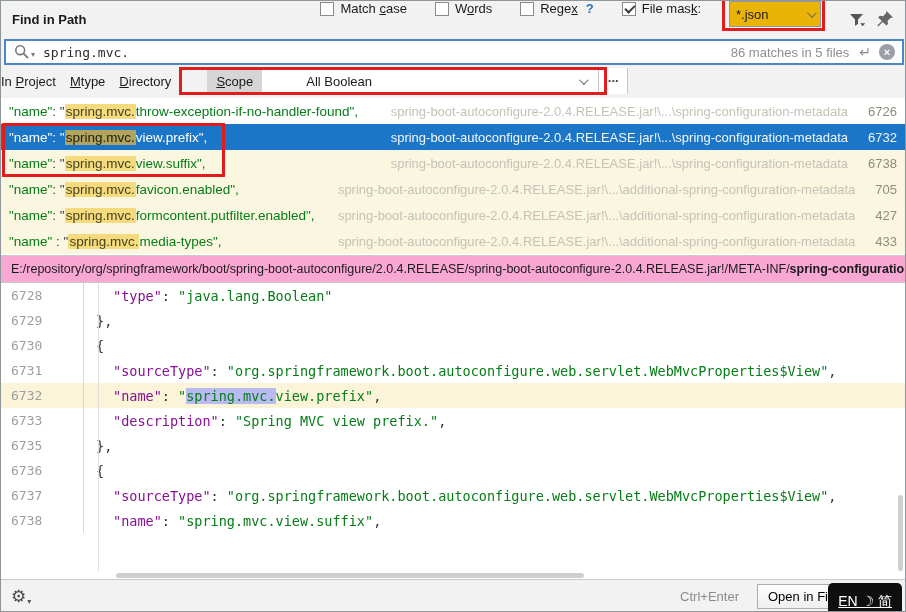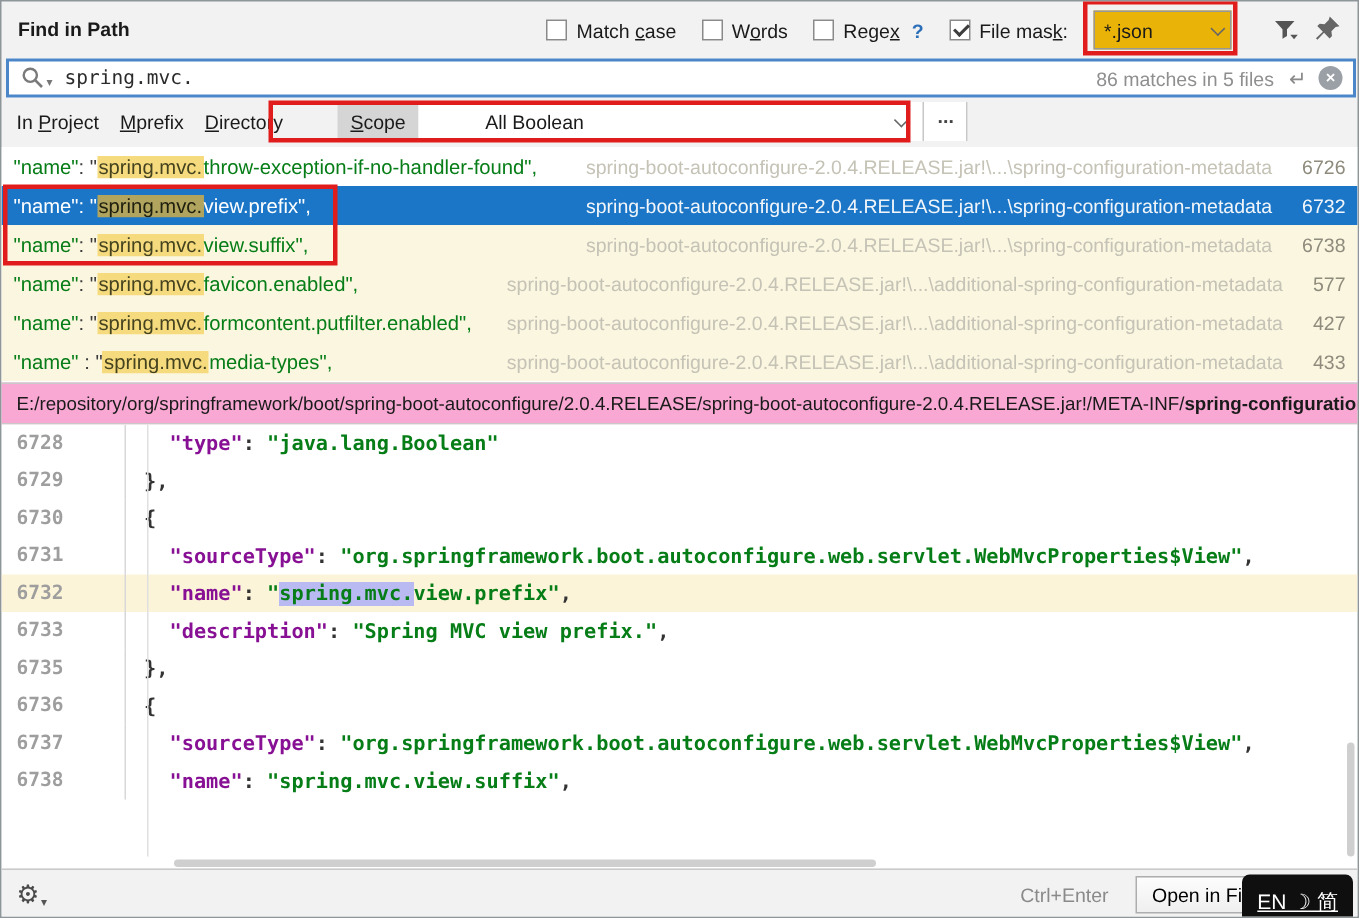--- a/index.html
+++ b/index.html
@@ -5,21 +5,21 @@
   * { margin:0; padding:0; box-sizing:border-box; }
   html,body { background:#ddd; }
   #app {
     position:relative; width:906px; height:612px;
     background:#f2f2f2; border:1px solid #8f9699; overflow:hidden;
     font-family:"Liberation Sans", sans-serif; color:#1a1a1a;
   }
   
   .titlebar { position:absolute; left:0; top:0; width:100%; height:38px; }
   .wtitle { position:absolute; left:11px; top:11px; font-size:13px; font-weight:bold; }
-  .opts { position:absolute; right:84px; top:0; height:38px; display:flex; align-items:center; gap:17px; }
+  .opts { position:absolute; right:84px; top:0; height:38px; display:flex; align-items:flex-start; gap:28px; }
   .cbitem { display:flex; align-items:center; gap:6px; font-size:13px; white-space:nowrap; cursor:default; }
   .cbox { width:14px; height:14px; border:1px solid #8a8a8a; background:#fff; position:relative; flex:none; }
   .cbox.checked::after { content:""; position:absolute; left:2px; top:2px; width:8px; height:4px;
     border-left:2px solid #3d3d3d; border-bottom:2px solid #3d3d3d; transform:rotate(-45deg); }
   .accel { text-decoration:underline; }
   .qmark { color:#2d6fb8; font-weight:bold; margin-left:2px; }
   .combo { height:26px; background:#eab308; border:1px solid #979797; display:flex; align-items:center;
     font-size:13px; padding:0 6px; position:relative; }
   .chev { width:7px; height:7px; border-right:1.6px solid #666; border-bottom:1.6px solid #666;
     transform:rotate(45deg) translateY(-2px); margin-left:auto; flex:none; }
@@ -32,21 +32,21 @@
     background:#fff; border:2px solid #4a86c8; display:flex; align-items:center; }
   .mag { margin-left:8px; flex:none; }
   .magcaret { font-size:8px; color:#777; margin:4px 2px 0 1px; flex:none; }
   .query { font-family:"DejaVu Sans Mono", monospace; font-size:13px; color:#2b2b2b; margin-left:6px; }
   .matches { margin-left:auto; color:#8f8f8f; font-size:13px; white-space:nowrap; }
   .enterglyph { color:#8a8a8a; font-size:14px; margin:0 8px 0 10px; }
   .clearbtn { width:16px; height:16px; border-radius:50%; background:#9aa0a6; color:#fff; font-size:11px;
     line-height:16px; text-align:center; font-weight:bold; margin-right:7px; flex:none; cursor:pointer; }
   
   .scoperow { position:absolute; left:0; top:64px; width:100%; height:32px; display:flex; align-items:center; font-size:13px; }
-  .scopelink { margin-left:10px; white-space:nowrap; cursor:default; }
+  .scopelink { white-space:nowrap; cursor:default; }
   .scopelink + .scopelink { margin-left:14px; }
   .scopepill { margin-left:36px; background:#d5d5d5; padding:4px 9px; white-space:nowrap; }
   .scopecombo { width:336px; height:26px; background:#fff; display:flex; align-items:center; font-size:13px; }
   .scopecombo .val { margin-left:44px; }
   .dotsbtn { width:30px; height:26px; border-left:1px solid #c7c7c7; border-right:1px solid #c7c7c7;
     background:#fff; text-align:center; line-height:20px; font-weight:bold; color:#444; cursor:pointer; }
   
   .results { position:absolute; left:0; top:97px; width:100%; height:157px; background:#fff; }
   .rrow { height:26px; display:flex; align-items:center; padding:0 8px; font-size:13.5px;
     white-space:nowrap; overflow:hidden; cursor:pointer; }
@@ -62,21 +62,21 @@
   .rrow.sel .chip { background:#b0a45f; color:#20200f; }
   .rrow.sel .locpart, .rrow.sel .locline { color:#f2f6fa; }
   
   .pvheader { position:absolute; left:0; top:254px; width:100%; height:28px; background:#f9a8d4;
     border-top:1px solid #c9c9c9; border-bottom:1px solid #c9c9c9; display:flex; align-items:center;
     font-size:12.5px; white-space:nowrap; overflow:hidden; padding-left:10px; }
   .pvbold { font-weight:bold; }
   
   .editor { position:absolute; left:0; top:282px; width:100%; height:296px; background:#fff; overflow:hidden; }
   .guide { position:absolute; left:97px; top:0; bottom:8px; width:1px; background:#e0e0e0; }
-  .cline { height:25px; display:flex; align-items:center; font-family:"DejaVu Sans Mono", monospace; font-size:13.5px;font-weight:bold; }
+  .cline { height:25px; display:flex; align-items:center; font-family:"DejaVu Sans Mono", monospace; font-size:13.5px; }
   .cline.hl { background:#fcf4d8; }
   .ln { flex:none; width:83px; padding-left:10px; border-right:1px solid #d8d8d8; color:#9e9e9e;
     font-size:13px; height:25px; line-height:25px; font-family:"DejaVu Sans Mono", monospace; }
   .ct { white-space:pre; padding-left:12px; }
   .ct.ind2 { padding-left:29px; }
   .k { color:#871094; }
   .v { color:#067d17; }
   .p { color:#333; }
   .selspan { background:#b9baf2; color:#067d17; }
   .vsb { position:absolute; right:2px; top:212px; width:5px; height:76px; background:#cfcfcf; border-radius:3px; }
@@ -145,21 +145,21 @@
     </svg>
     <span class="magcaret">▾</span>
     <span class="query">spring.mvc.</span>
     <span class="matches">86 matches in 5 files</span>
     <span class="enterglyph">↵</span>
     <span class="clearbtn">×</span>
   </div>
 
   <div class="scoperow">
     <span class="scopelink"><span>In </span><span class="accel">P</span><span>roject</span></span>
-    <span class="scopelink"><span></span><span class="accel">M</span><span>prefix</span></span>
+    <span class="scopelink"><span></span><span class="accel">M</span><span>type</span></span>
     <span class="scopelink"><span></span><span class="accel">D</span><span>irectory</span></span>
     <span class="scopepill"><span></span><span class="accel">S</span><span>cope</span></span>
     <div class="scopecombo">
       <span class="val">All Boolean</span>
       <span class="chev" style="margin-right:12px;"></span>
     </div>
     <div class="dotsbtn">...</div>
     <div class="redbox" style="left:178px; top:2px; width:428px; height:28px;"></div>
   </div>
 
@@ -175,21 +175,21 @@
       <span class="locpart"><span>spring-boot-autoconfigure-2.0.4.RELEASE.jar!\...\spring-configuration-metadata</span><span class="locline">6732</span></span>
     </div>
 
     <div class="rrow cream">
       <span class="codepart"><span class="tok-g">"name"</span><span class="tok-p">: "</span><span class="chip">spring.mvc.</span><span class="tok-g">view.suffix",</span></span>
       <span class="locpart"><span>spring-boot-autoconfigure-2.0.4.RELEASE.jar!\...\spring-configuration-metadata</span><span class="locline">6738</span></span>
     </div>
 
     <div class="rrow cream">
       <span class="codepart"><span class="tok-g">"name"</span><span class="tok-p">: "</span><span class="chip">spring.mvc.</span><span class="tok-g">favicon.enabled",</span></span>
-      <span class="locpart"><span>spring-boot-autoconfigure-2.0.4.RELEASE.jar!\...\additional-spring-configuration-metadata</span><span class="locline">577</span></span>
+      <span class="locpart"><span>spring-boot-autoconfigure-2.0.4.RELEASE.jar!\...\additional-spring-configuration-metadata</span><span class="locline">705</span></span>
     </div>
 
     <div class="rrow cream">
       <span class="codepart"><span class="tok-g">"name"</span><span class="tok-p">: "</span><span class="chip">spring.mvc.</span><span class="tok-g">formcontent.putfilter.enabled",</span></span>
       <span class="locpart"><span>spring-boot-autoconfigure-2.0.4.RELEASE.jar!\...\additional-spring-configuration-metadata</span><span class="locline">427</span></span>
     </div>
 
     <div class="rrow cream">
       <span class="codepart"><span class="tok-g">"name"</span><span class="tok-p"> : "</span><span class="chip">spring.mvc.</span><span class="tok-g">media-types",</span></span>
       <span class="locpart"><span>spring-boot-autoconfigure-2.0.4.RELEASE.jar!\...\additional-spring-configuration-metadata</span><span class="locline">433</span></span>

